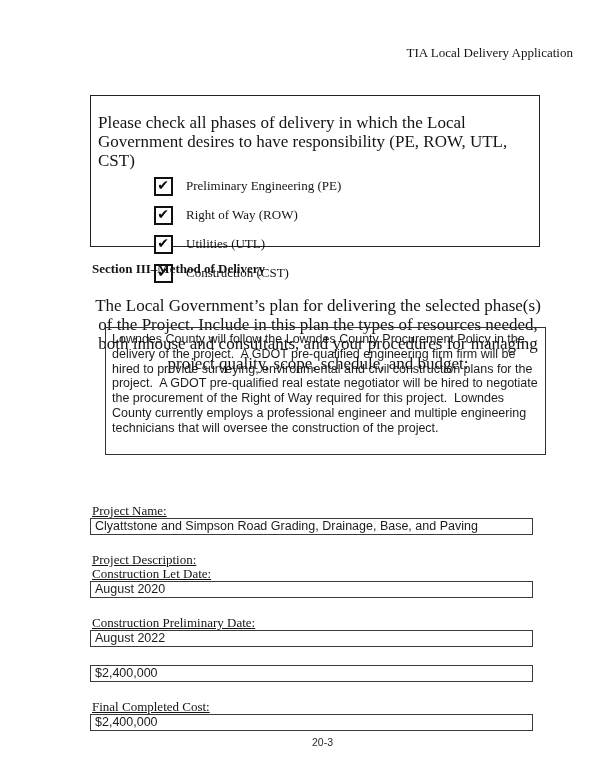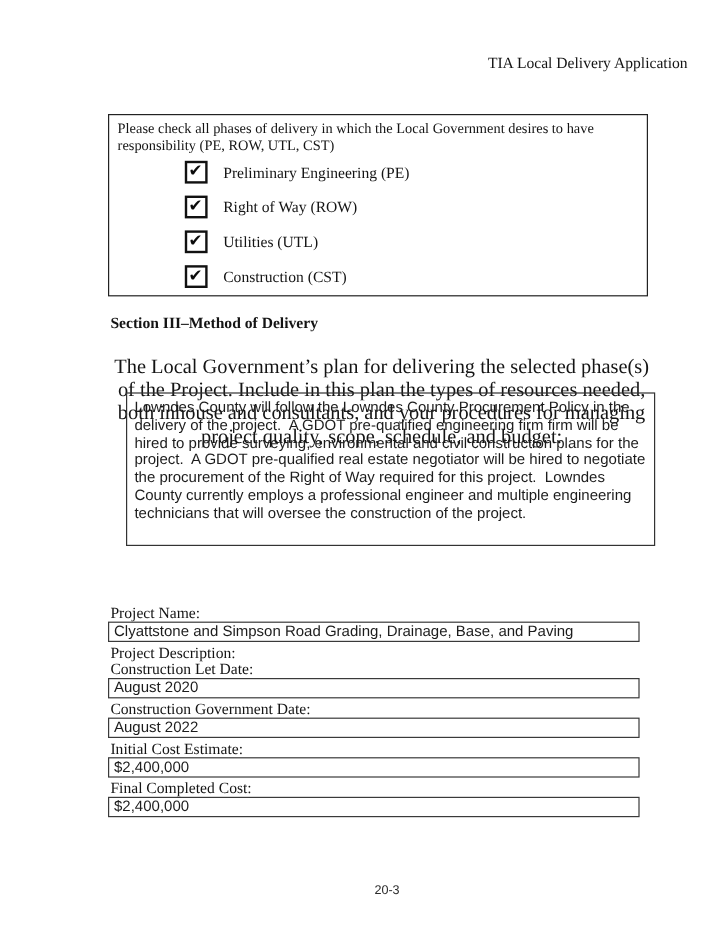--- a/index.html
+++ b/index.html
@@ -8,21 +8,21 @@
     font-family:"Liberation Serif","DejaVu Serif",serif;color:#141414;overflow:hidden;padding-left:45px;
   }
   .header{
     position:absolute;top:46px;right:72px;text-align:right;
     font-size:13px;line-height:1.08;
   }
   .phases-box{
     position:absolute;left:90px;top:95px;width:450px;height:152px;
     border:1px solid #222;box-sizing:border-box;padding:5px 7px;
   }
-  .prompt{font-size:12px;line-height:1.13;}
+  .prompt{font-size:17px;line-height:1.13;margin-top:12px;}
   .phase-items{margin-left:56px;margin-top:7px;}
   .phase-row{display:flex;align-items:center;margin-bottom:12px;height:17px;}
   .checkbox{
     width:15px;height:15px;border:2px solid #111;box-sizing:content-box;
     display:inline-flex;align-items:center;justify-content:center;
     background:#fff;flex:0 0 auto;
   }
   .checkmark{
     font-family:"DejaVu Sans",sans-serif;font-weight:bold;font-size:14px;
     line-height:1;color:#0a0a0a;transform:translate(-0.5px,-1px);
@@ -39,24 +39,24 @@
     position:absolute;left:105px;top:327px;width:441px;height:128px;
     border:1px solid #333;box-sizing:border-box;padding:4px 6px;
     font-family:"Liberation Sans","DejaVu Sans",sans-serif;
     font-size:12.5px;line-height:1.18;white-space:pre-wrap;color:#1c1c1c;
   }
   .exp{
     position:absolute;left:92px;top:467px;width:452px;
     font-size:13px;line-height:1.13;
   }
   .project-fields{position:absolute;left:90px;top:504px;width:443px;}
-  .field-label{font-size:13px;line-height:14px;padding-left:2px;}
+  .field-label{font-size:13px;line-height:14px;padding-left:2px;text-decoration:underline;}
   .field-box{
     border:1px solid #3a3a3a;box-sizing:border-box;width:100%;
-    padding:1px 4px;margin-bottom:2px;
+    padding:1px 4px;margin-bottom:18px;
     font-family:"Liberation Sans","DejaVu Sans",sans-serif;
     font-size:12.5px;line-height:13px;color:#1c1c1c;min-height:17px;
     white-space:pre-wrap;
   }
   .field-box.multi{min-height:37px;line-height:15px;padding:4px 5px;}
   .footer{
     position:absolute;top:736px;left:0;width:100%;text-align:center;
     font-family:"Liberation Sans","DejaVu Sans",sans-serif;
     font-size:10.5px;color:#2b2b2b;
   }
@@ -106,23 +106,22 @@
 
   <div class="plan-box">Lowndes County will follow the Lowndes County Procurement Policy in the delivery of the project.  A GDOT pre-qualified engineering firm firm will be hired to provide surveying, environmental and civil construction plans for the project.  A GDOT pre-qualified real estate negotiator will be hired to negotiate the procurement of the Right of Way required for this project.  Lowndes County currently employs a professional engineer and multiple engineering technicians that will oversee the construction of the project.</div>
 
 
   <div class="project-fields" id="project-fields">
       <div class="field-label">Project Name:</div>
       <div class="field-box">Clyattstone and Simpson Road Grading, Drainage, Base, and Paving</div>
       <div class="field-label">Project Description:</div>
       <div class="field-label">Construction Let Date:</div>
       <div class="field-box">August 2020</div>
-      <div class="field-label">Construction Government Date:</div>
+      <div class="field-label">Construction Preliminary Date:</div>
       <div class="field-box">August 2022</div>
-      <div class="field-label">Initial Cost Estimate:</div>
       <div class="field-box">$2,400,000</div>
       <div class="field-label">Final Completed Cost:</div>
       <div class="field-box">$2,400,000</div>
     </div>
 
   <div class="footer">20-3</div>
 
 </div>
 
 </body></html>

